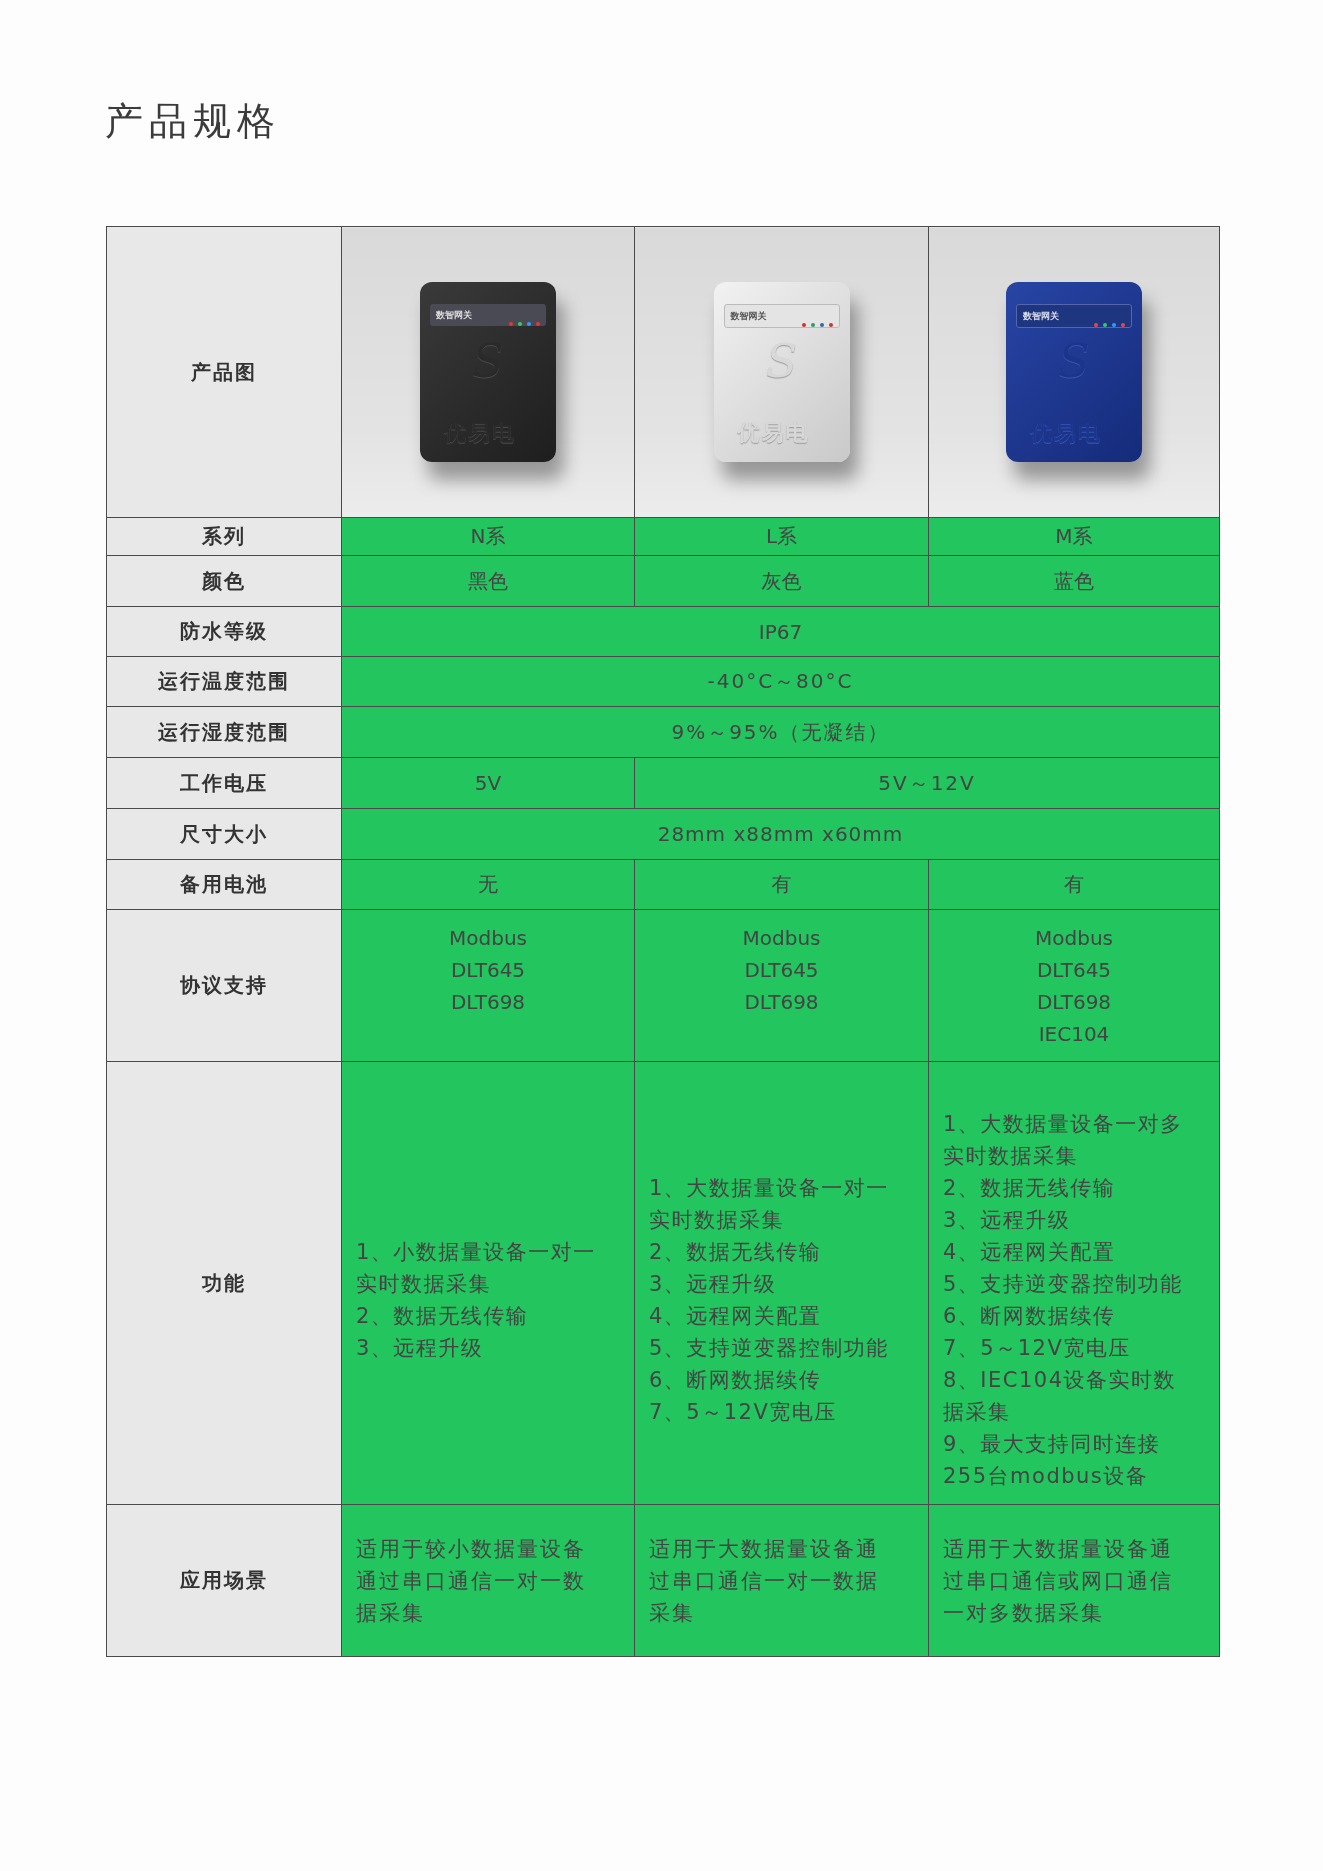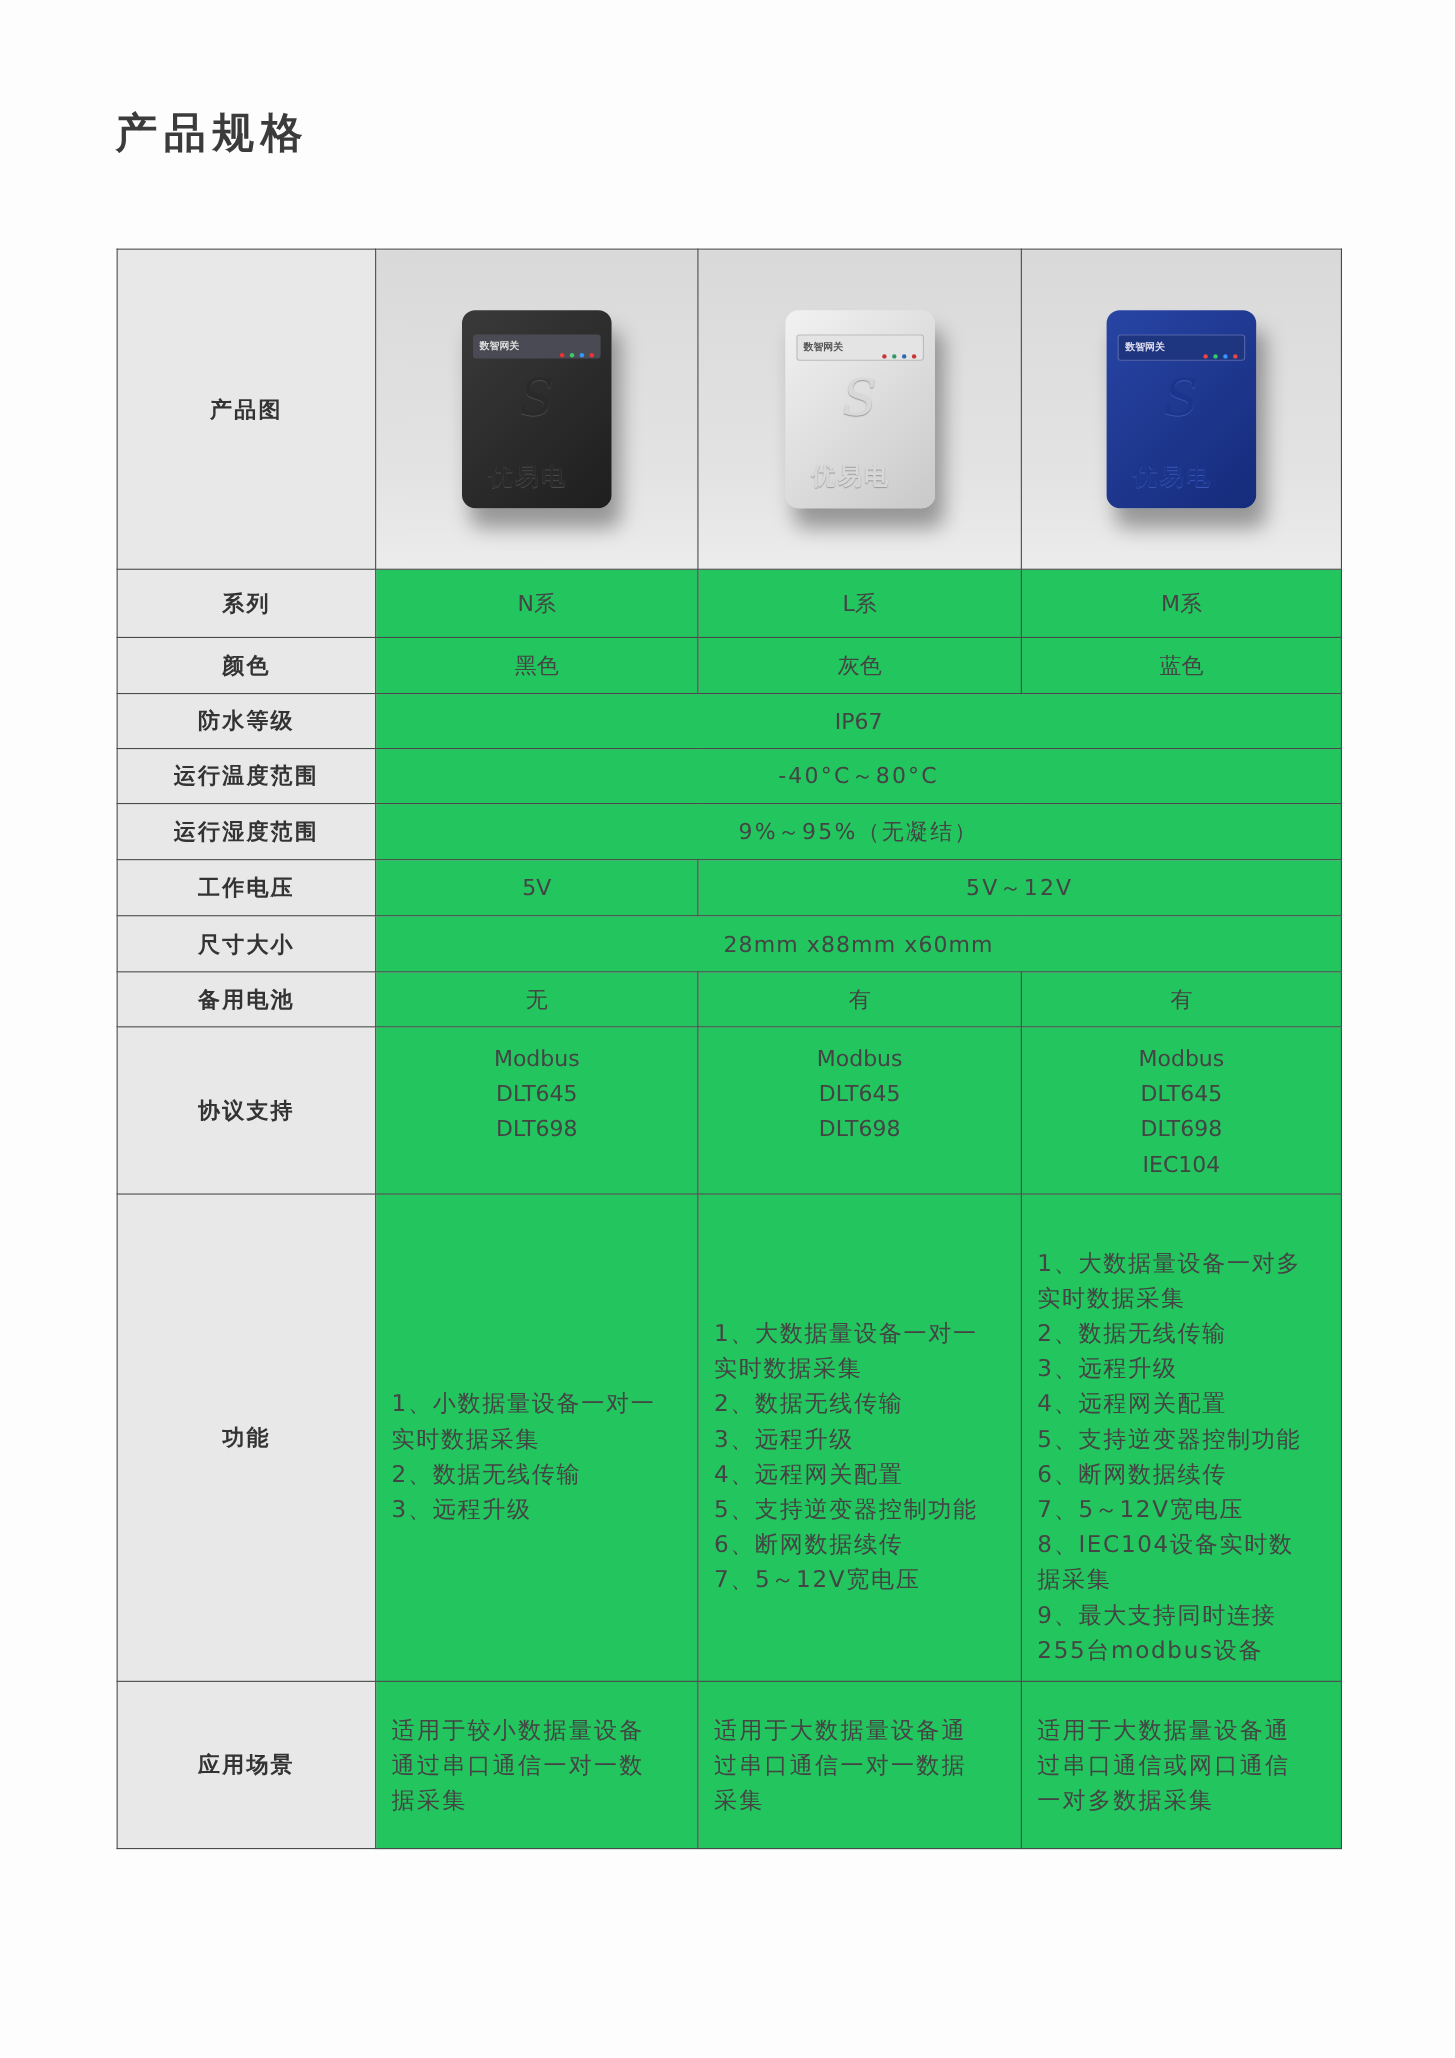--- a/index.html
+++ b/index.html
@@ -2,21 +2,21 @@
 <html><head>
 <meta charset="utf-8">
 <style>
   html, body { margin:0; padding:0; }
   body {
     width:1323px; height:1871px; background:#fdfdfd; position:relative;
     font-family:"DejaVu Sans", "Liberation Sans", sans-serif; color:#3a3a3a;
     overflow:hidden;
   }
   .title {
-    position:absolute; left:105px; top:96px; font-size:38px; font-weight:bold;
+    position:absolute; left:105px; top:96px; font-size:38px; font-weight:normal;
     letter-spacing:6px; color:#3b3b3b;
   }
   table.spec {
     position:absolute; left:106px; top:226px; width:1113px;
     border-collapse:collapse; table-layout:fixed;
   }
   table.spec td {
     border:1.5px solid #4a4a4a; text-align:center; vertical-align:middle;
     font-size:20px; color:#444; padding:0; background:#22c55e;
   }
@@ -85,21 +85,21 @@
     </td>
     <td class="imgcell">
       <div class="device blue">
         <div class="label"><span>数智网关</span>
           <span class="leds"><span style="background:#e44"></span><span style="background:#3c6"></span><span style="background:#39f"></span><span style="background:#e44"></span></span></div>
         <div class="s-logo">S</div>
         <div class="brand">优易电</div>
       </div>
     </td>
   </tr>
-  <tr style="height:62px">
+  <tr style="height:38px">
     <td class="head">系列</td>
     <td>N系</td>
     <td>L系</td>
     <td>M系</td>
   </tr>
   <tr style="height:51px">
     <td class="head">颜色</td>
     <td>黑色</td>
     <td>灰色</td>
     <td>蓝色</td>

